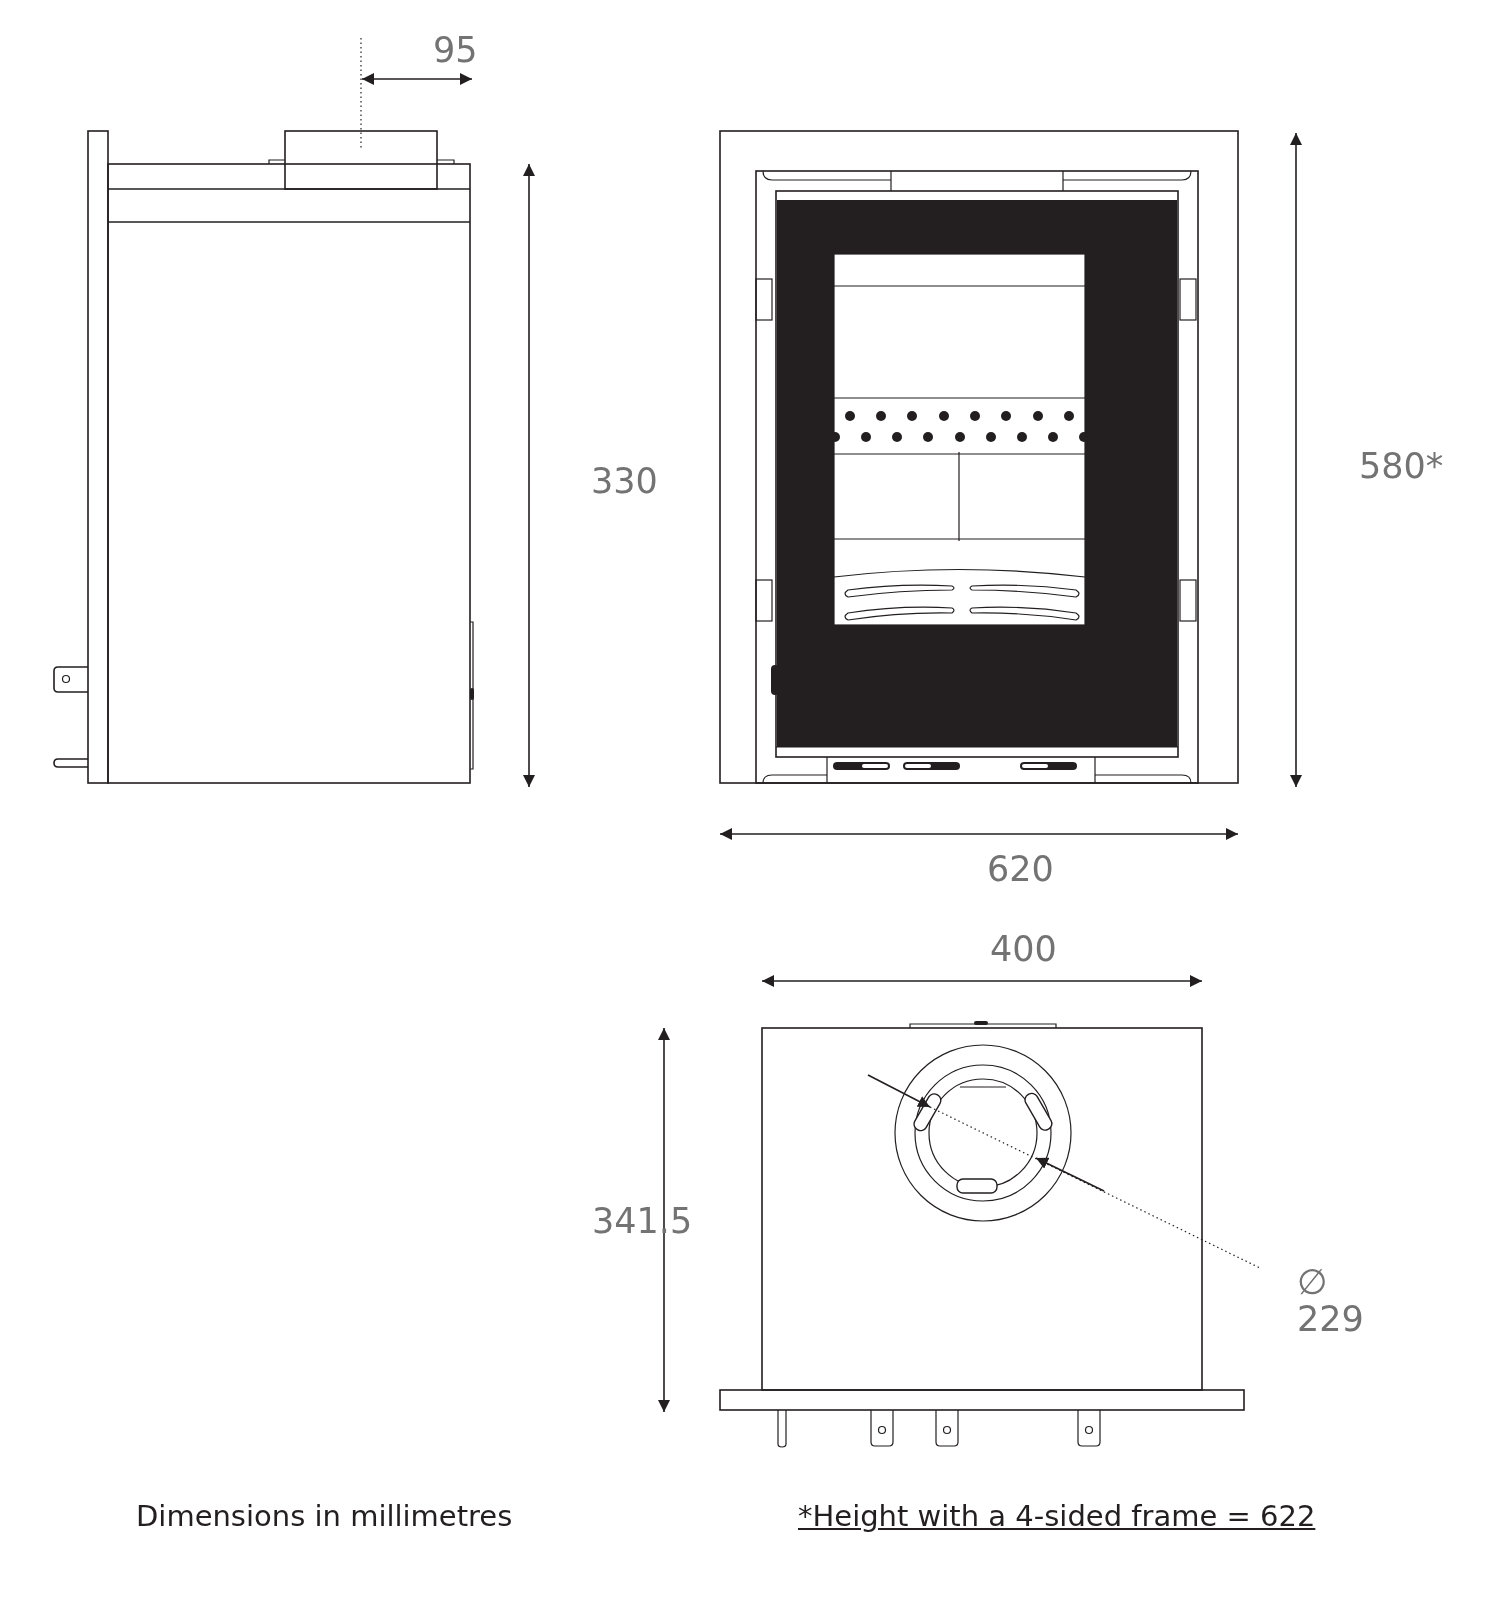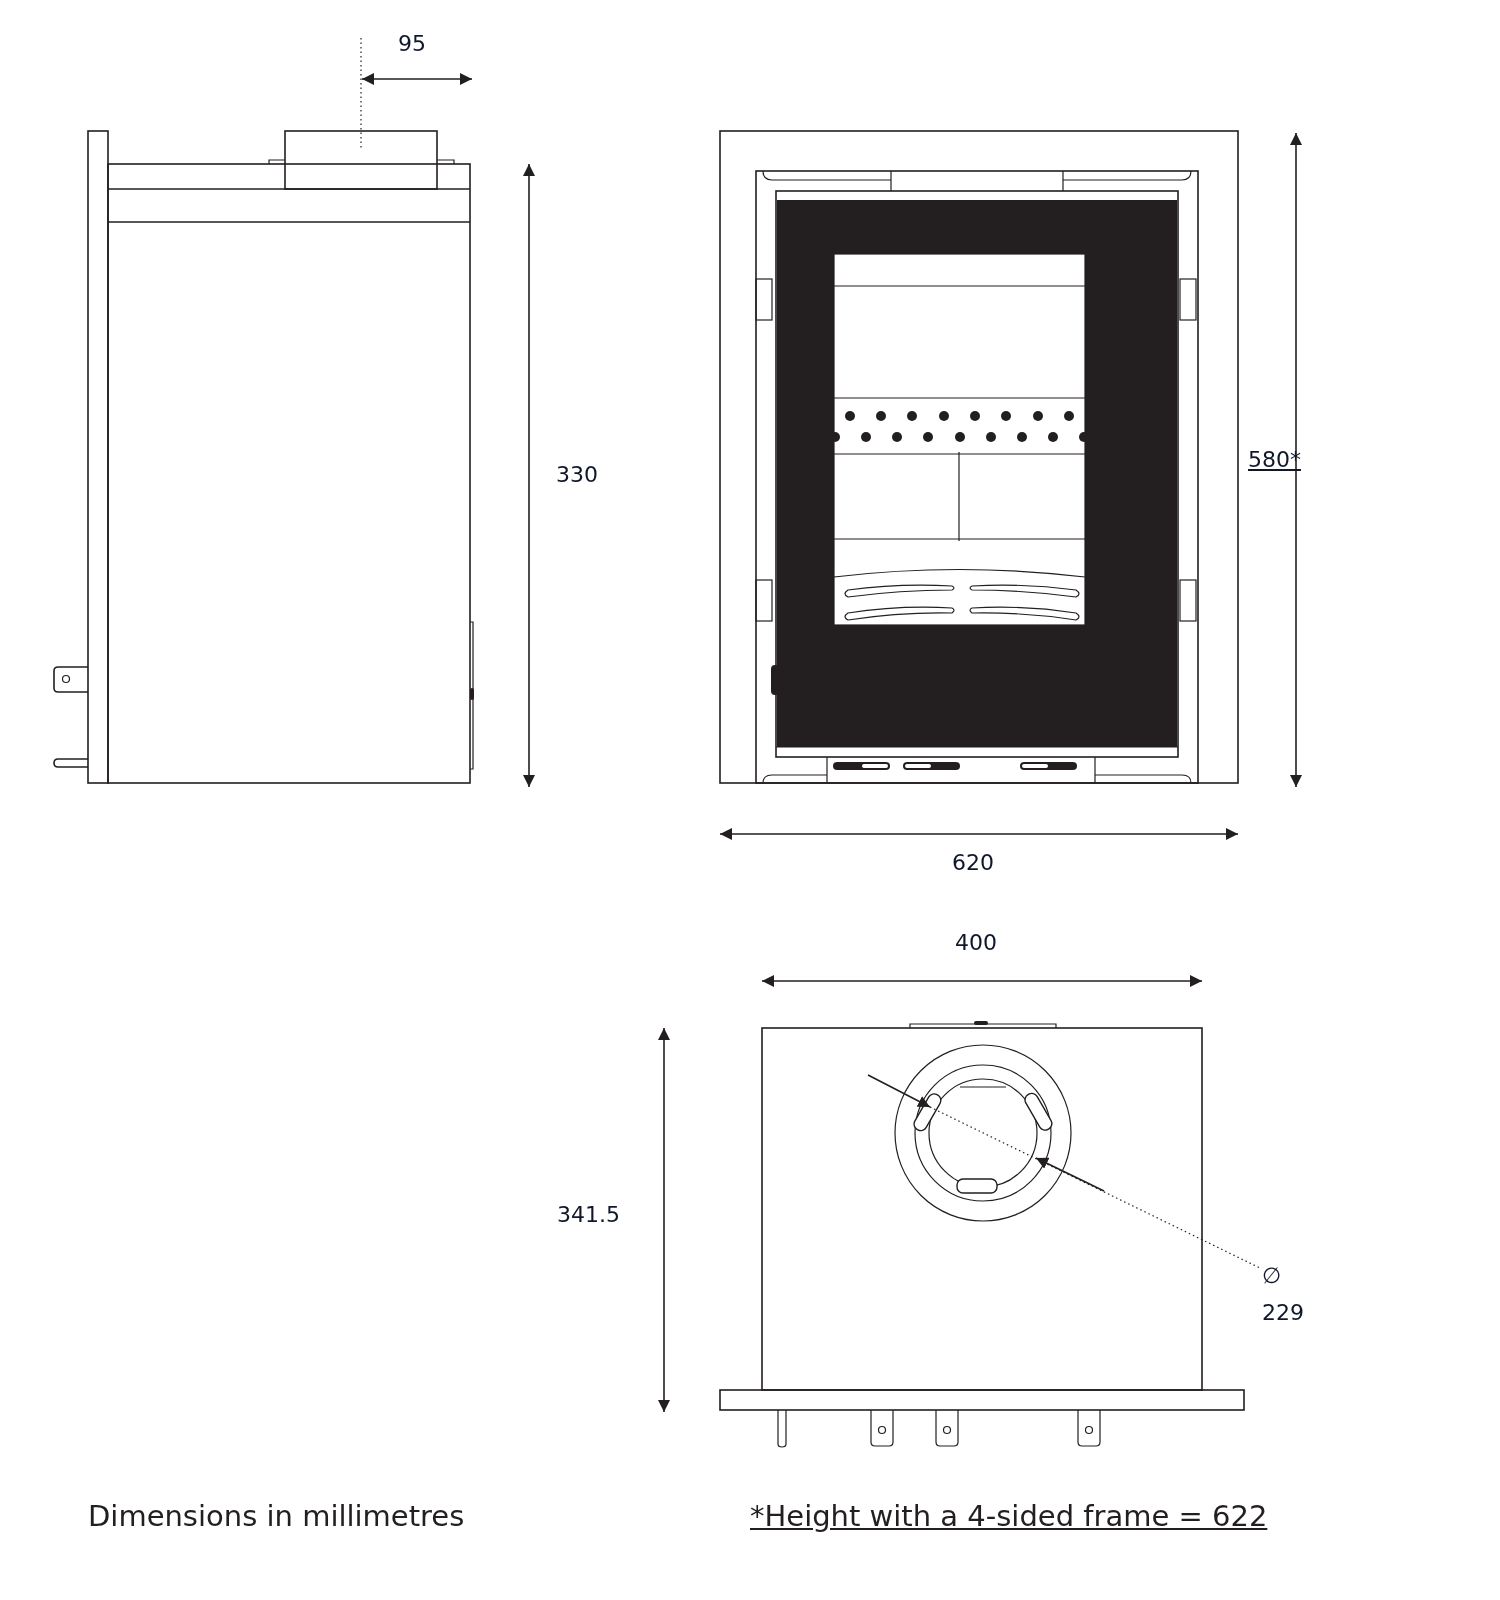--- a/index.html
+++ b/index.html
@@ -4,22 +4,22 @@
 <style>
   html, body { margin: 0; padding: 0; background: #ffffff; }
   body { width: 1500px; height: 1600px; position: relative; overflow: hidden;
          font-family: "DejaVu Sans", "Liberation Sans", sans-serif; color: #231f20; }
   svg { position: absolute; left: 0; top: 0; }
   .ln { fill: none; stroke: #231f20; stroke-width: 1.6; }
   .thin { fill: none; stroke: #231f20; stroke-width: 1.2; }
   .dot { fill: none; stroke: #231f20; stroke-width: 1.2; stroke-dasharray: 1.5 3; }
   .dark { fill: #231f20; stroke: none; }
   .wh { fill: #ffffff; stroke: #231f20; stroke-width: 1.4; }
-  .label { position: absolute; font-size: 22px; color: #0f172a; white-space: nowrap; line-height: 1; }
-  .note { position: absolute; font-size: 29px; color: #231f20; white-space: nowrap; line-height: 1; }
+  .label { position: absolute; font-size: 35px; color: #737373; white-space: nowrap; line-height: 1; margin-left: 35px; }
+  .note { position: absolute; font-size: 29px; color: #231f20; white-space: nowrap; line-height: 1; margin-left: 48px; }
 </style>
 </head>
 <body>
 
 <svg width="1500" height="1600" viewBox="0 0 1500 1600">
   <defs>
     <marker id="ah" viewBox="0 0 10 10" refX="10" refY="5" markerWidth="12" markerHeight="12" orient="auto-start-reverse" markerUnits="userSpaceOnUse">
       <path d="M0,0 L10,5 L0,10 z" fill="#231f20"></path>
     </marker>
   </defs>
@@ -157,21 +157,21 @@
     <circle class="thin" cx="882" cy="1430" r="3.5"></circle>
     <path class="thin" d="M936,1410 L936,1442 Q936,1446 940,1446 L954,1446 Q958,1446 958,1442 L958,1410"></path>
     <circle class="thin" cx="947" cy="1430" r="3.5"></circle>
     <path class="thin" d="M1078,1410 L1078,1442 Q1078,1446 1082,1446 L1096,1446 Q1100,1446 1100,1442 L1100,1410"></path>
     <circle class="thin" cx="1089" cy="1430" r="3.5"></circle>
   </g>
 </svg>
 
 <div class="label" style="left:398px; top:33px;">95</div>
 <div class="label" style="left:556px; top:464px;">330</div>
-<div class="label" style="left:1248px; top:449px;text-decoration:underline;">580*</div>
+<div class="label" style="left:1324px; top:449px;">580*</div>
 <div class="label" style="left:952px; top:852px;">620</div>
 <div class="label" style="left:955px; top:932px;">400</div>
 <div class="label" style="left:557px; top:1204px;text-align:center;">341.5</div>
 <div class="label" style="left:1262px; top:1265px;">∅</div>
 <div class="label" style="left:1262px; top:1302px;">229</div>
 
 <div class="note" style="left:88px; top:1502px;">Dimensions in millimetres</div>
 <div class="note" style="left:750px; top:1502px;text-decoration:underline;">*Height with a 4-sided frame = 622</div>
 
 </body></html>

